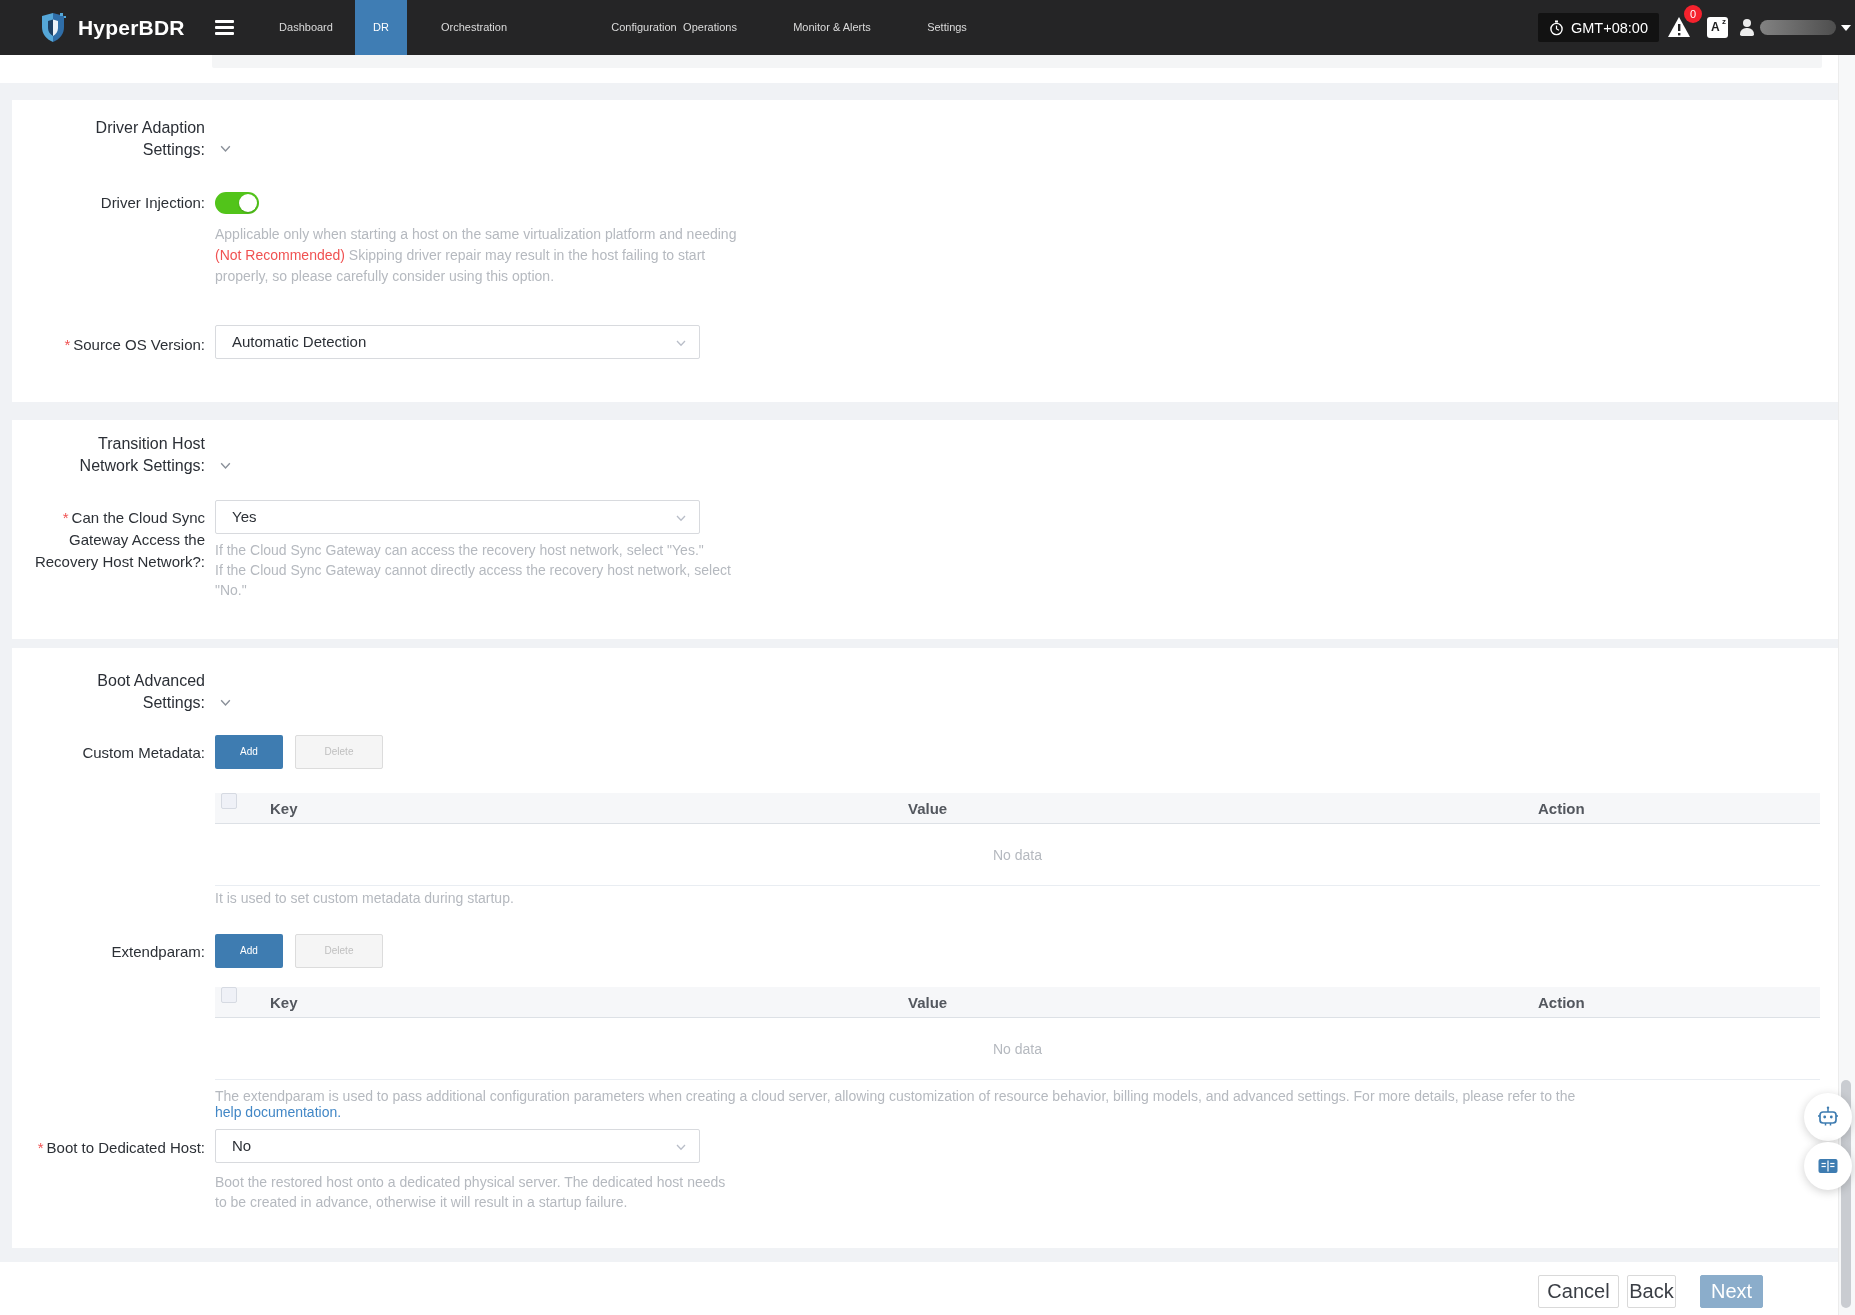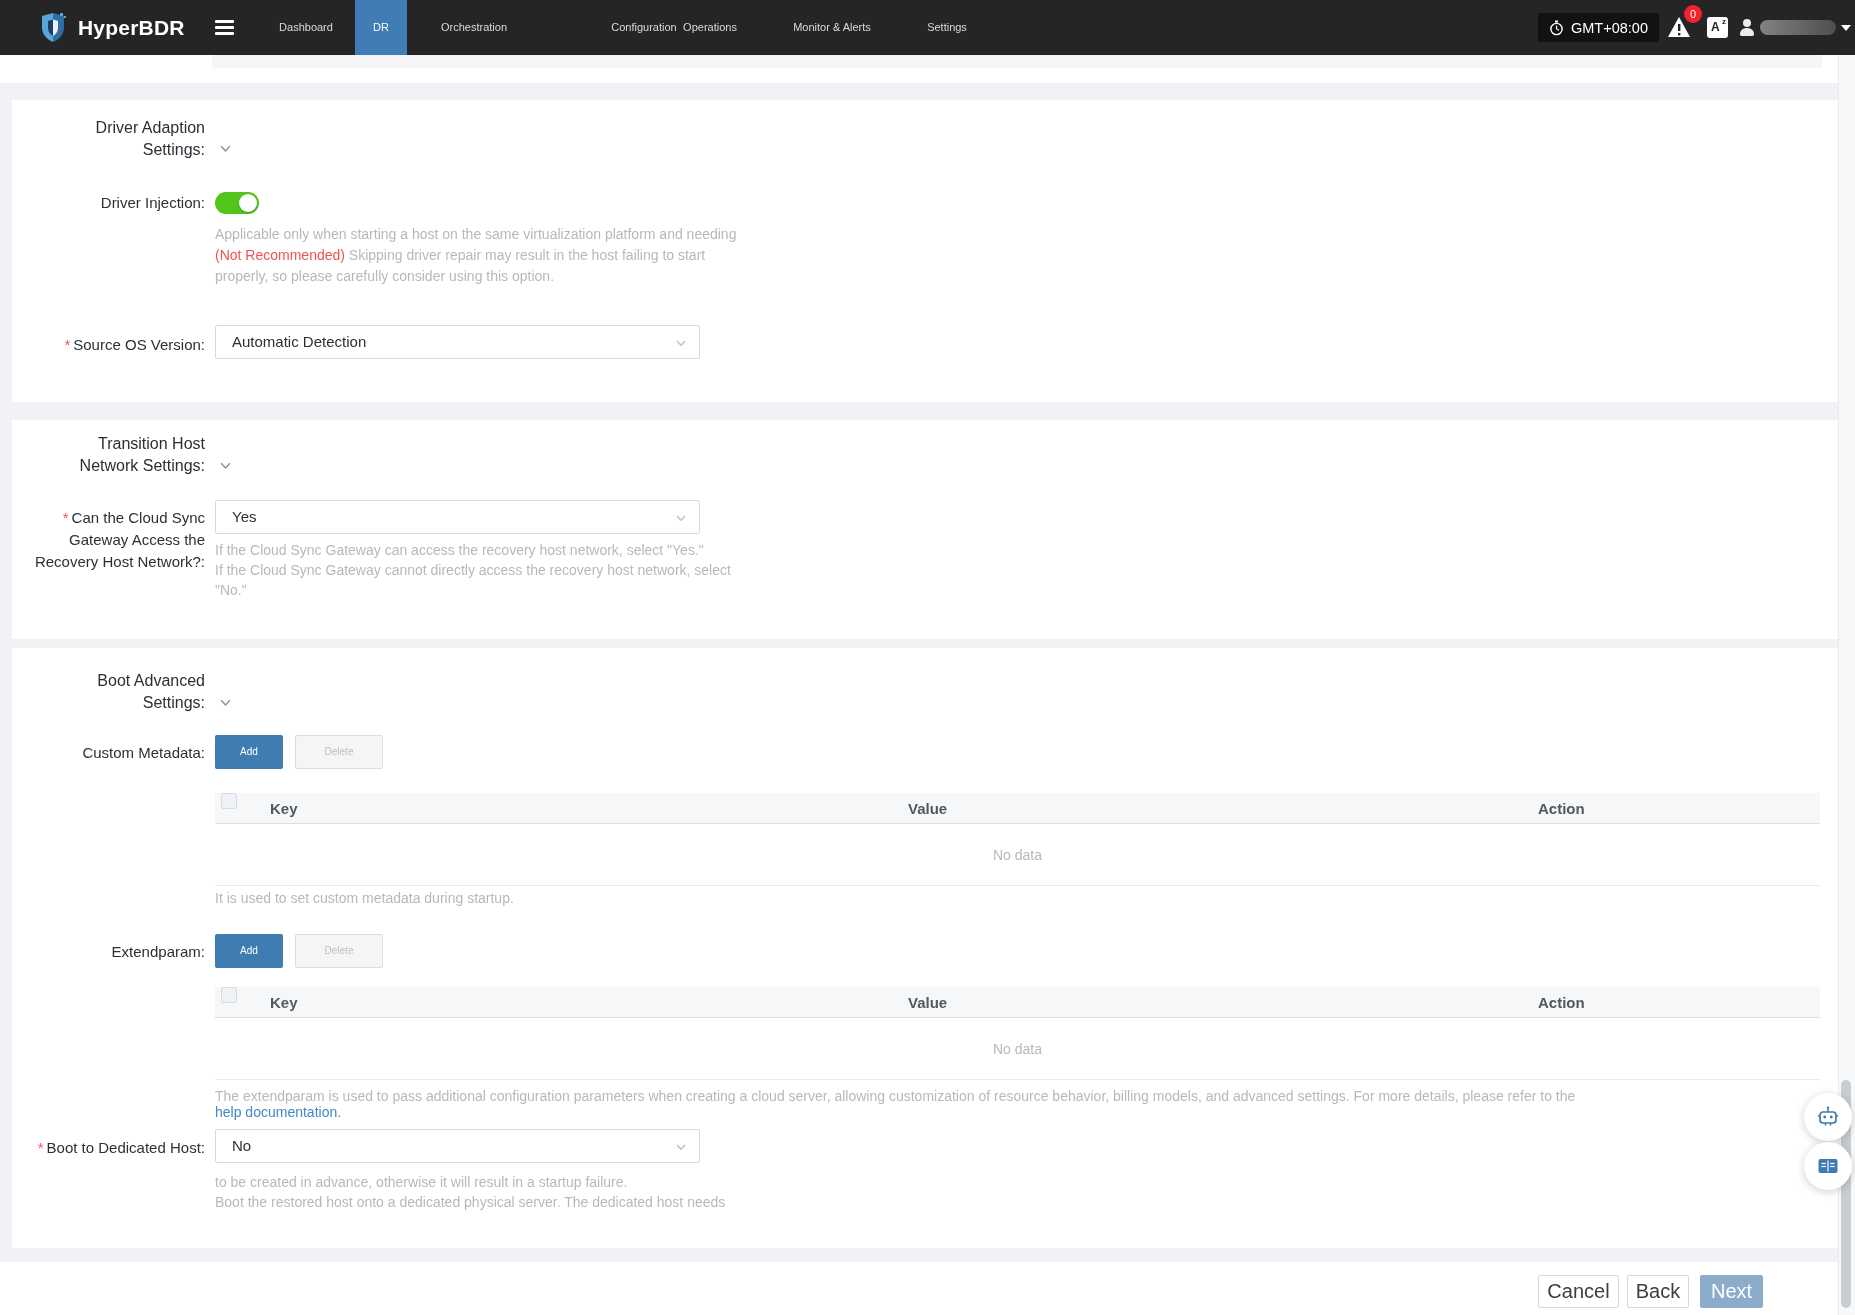--- a/index.html
+++ b/index.html
@@ -238,28 +238,28 @@
     <div class="abs label-col" style="top:490px;">
       <span class="req">*</span><span>Boot to Dedicated Host:</span>
     </div>
     <div class="abs select" style="top:481px;">
       <span>No</span>
       <svg class="sel-chev" width="12" height="12" viewBox="0 0 12 12">
         <polyline points="2,4 6,8.2 10,4" fill="none" stroke="#b9bec8" stroke-width="1.3"></polyline>
       </svg>
     </div>
     <div class="abs help" style="left:203px;top:524px;width:620px;line-height:20px;">
+      <div>Boot the restored host onto a dedicated physical server. The dedicated host needs</div>
       <div>to be created in advance, otherwise it will result in a startup failure.</div>
-      <div>Boot the restored host onto a dedicated physical server. The dedicated host needs</div>
     </div>
   </div>
 
   <div class="abs footer">
     <div class="abs f-btn f-plain" style="left:1538px;width:81px;">Cancel</div>
-    <div class="abs f-btn f-plain" style="left:1627px;width:62px;">Back</div>
+    <div class="abs f-btn f-plain" style="left:1627px;width:49px;">Back</div>
     <div class="abs f-btn f-next" style="left:1700px;width:63px;">Next</div>
   </div>
 
   <div class="abs float-btn" style="left:1804px;top:1093px;">
     <svg width="24" height="24" viewBox="0 0 24 24">
       <rect x="4" y="7" width="16" height="11" rx="3" fill="none" stroke="#3e7cb1" stroke-width="1.7"></rect>
       <line x1="12" y1="7" x2="12" y2="3.5" stroke="#3e7cb1" stroke-width="1.5"></line>
       <circle cx="12" cy="2.8" r="1.2" fill="#3e7cb1"></circle>
       <circle cx="8.7" cy="12" r="1.4" fill="#3e7cb1"></circle>
       <circle cx="15.3" cy="12" r="1.4" fill="#3e7cb1"></circle>

